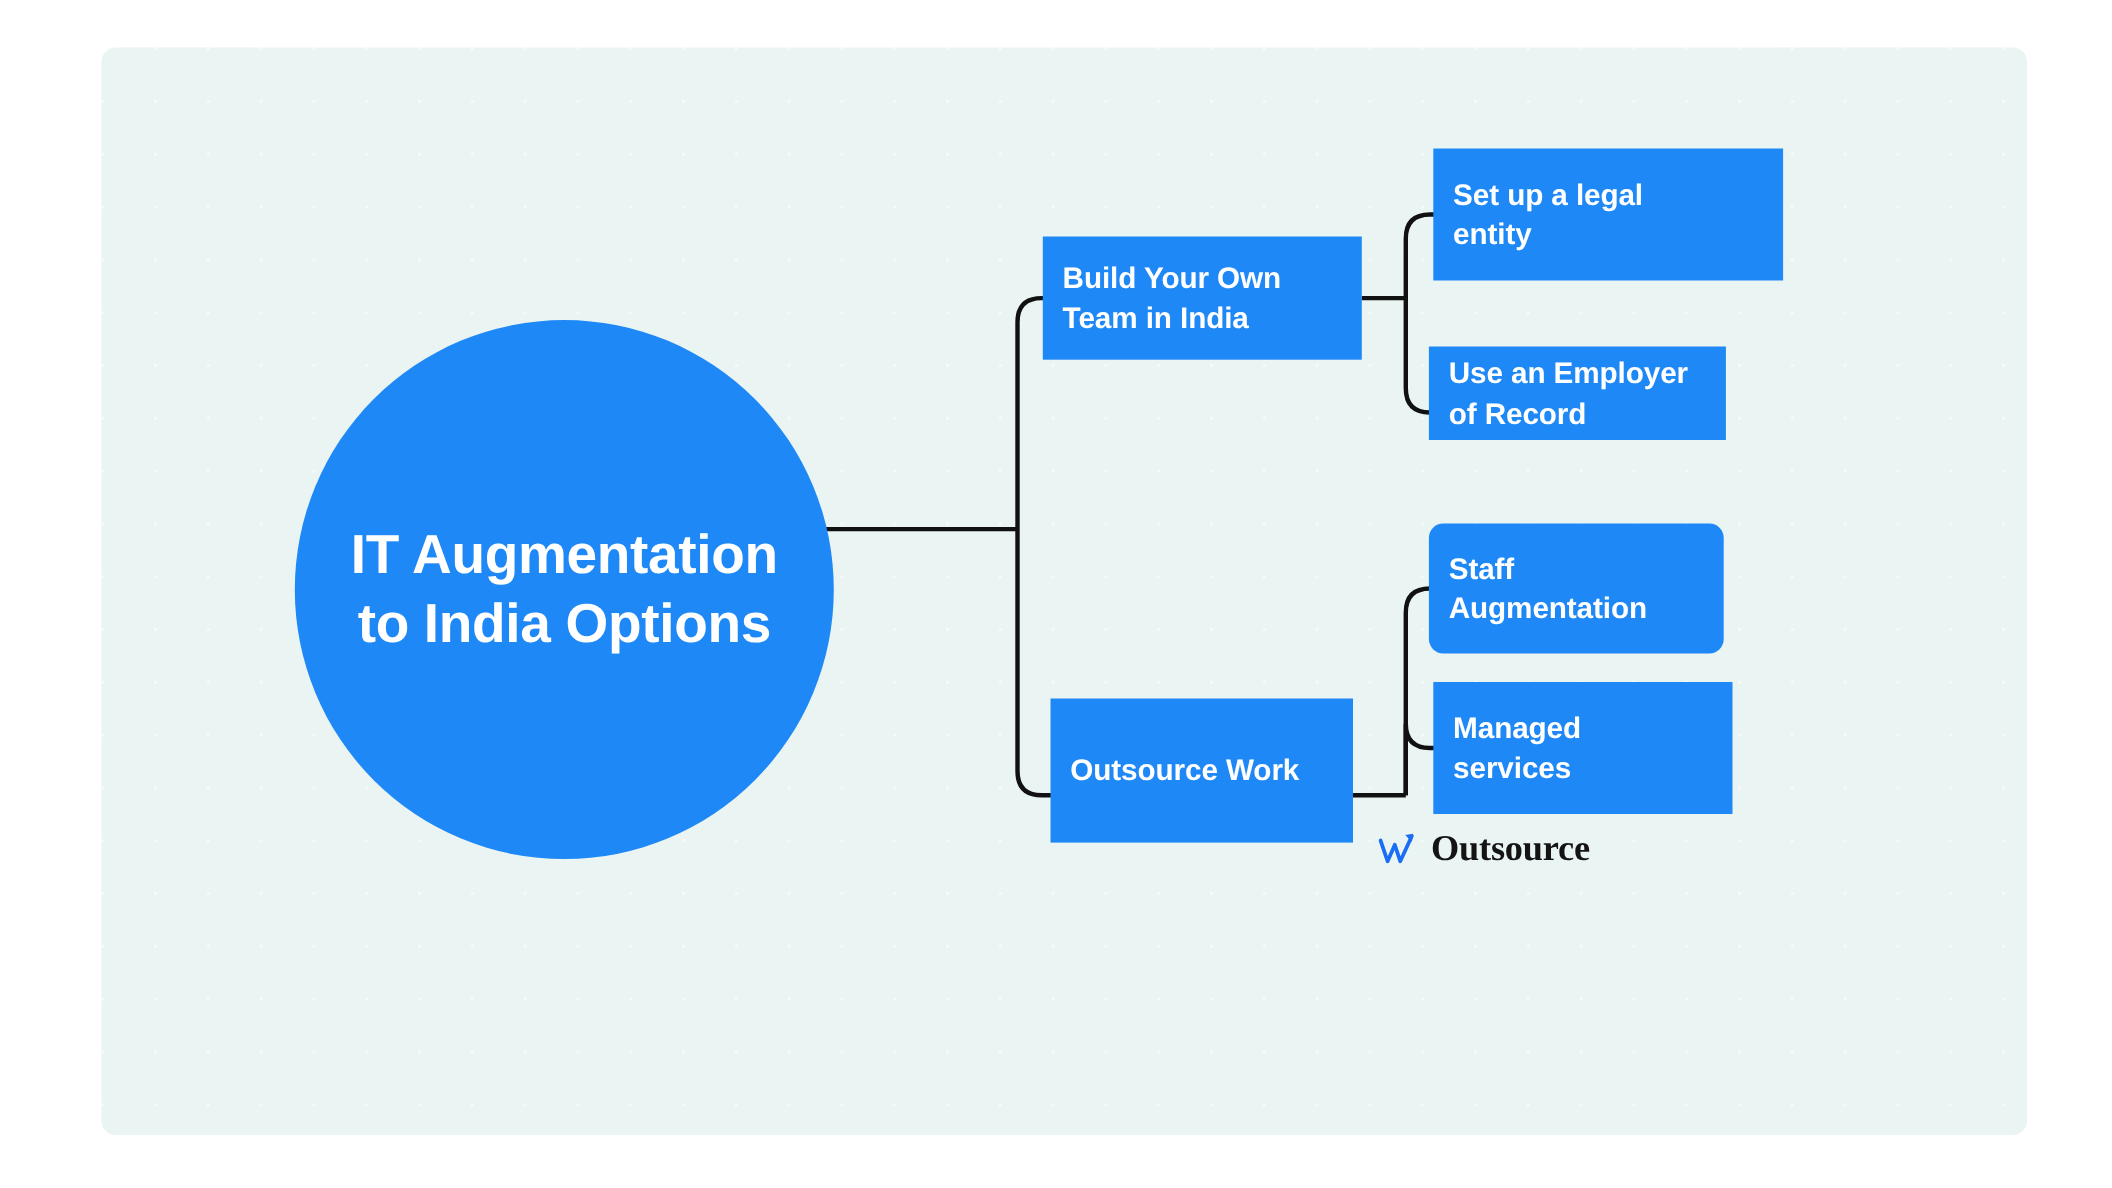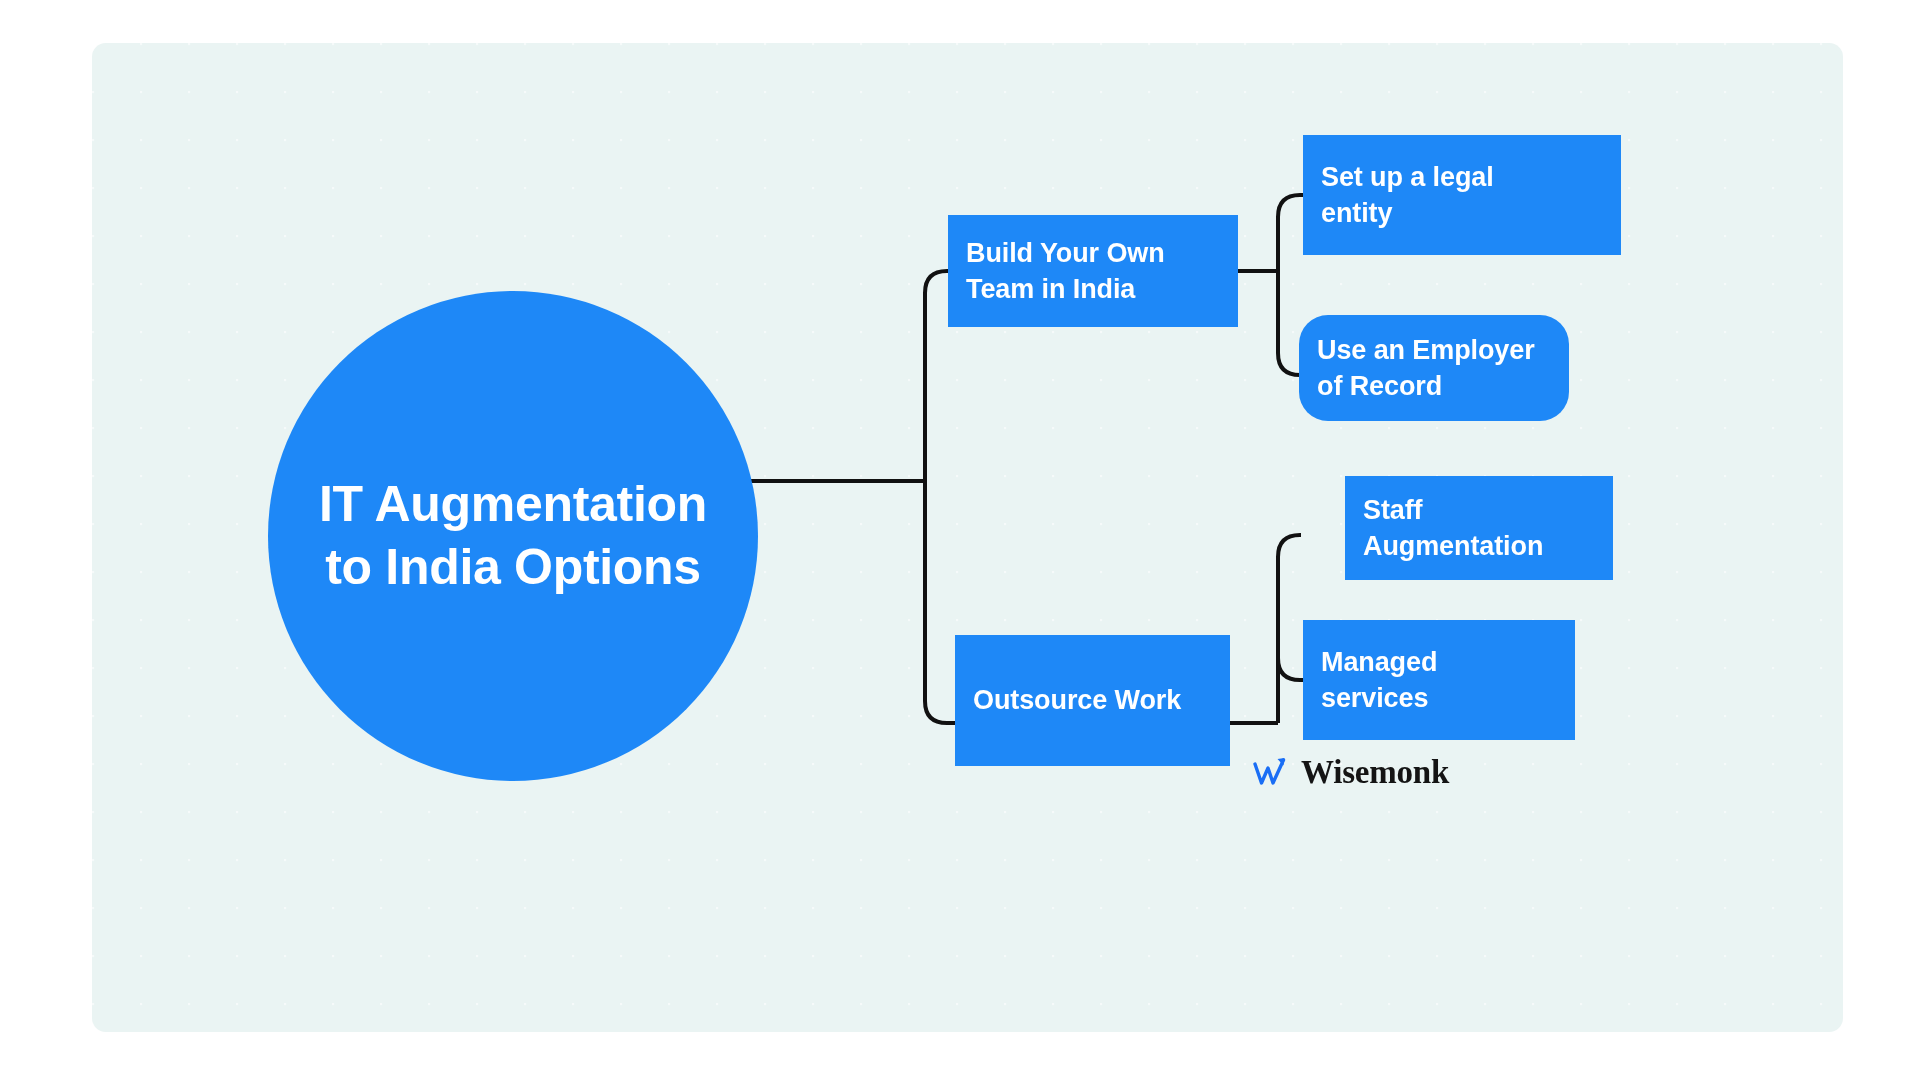--- a/index.html
+++ b/index.html
@@ -85,22 +85,22 @@
     line-height: 1.35;
     letter-spacing: -0.1px;
     white-space: pre-line;
   }
 
   
   #node-build-team   { left: 856px;  top: 172px; width: 290px; height: 112px; align-items: center; }
   #node-outsource    { left: 863px;  top: 592px; width: 275px; height: 131px; }
 
   #node-legal-entity { left: 1211px; top: 92px;  width: 318px; height: 120px; }
-  #node-eor          { left: 1207px; top: 272px; width: 270px; height: 106px; border-radius: 29px; }
-  #node-staff-aug    { left: 1253px; top: 433px; width: 268px; height: 104px; }
+  #node-eor          { left: 1207px; top: 272px; width: 270px; height: 85px; }
+  #node-staff-aug    { left: 1207px; top: 433px; width: 268px; height: 118px; border-radius: 13px; }
   #node-managed      { left: 1211px; top: 577px; width: 272px; height: 120px; }
 
   
   #brand-logo {
     position: absolute;
     left: 1161px;
     top: 712px;
     display: flex;
     align-items: center;
     gap: 10px;
@@ -176,17 +176,17 @@
     <div class="node-box" id="node-managed">
       <div class="node-label">Managed
 services</div>
     </div>
 
     <div id="brand-logo">
       <svg class="logo-mark" viewBox="0 0 38 34" aria-hidden="true">
         <path d="M2 9 L8.5 28 L15 13 L20 28 L30.5 5" fill="none" stroke="#1a6ef5" stroke-width="3.4" stroke-linejoin="round" stroke-linecap="round"></path>
         <path d="M24.5 4 L31.5 3 L30.5 10.5 Z" fill="#1a6ef5"></path>
       </svg>
-      <span class="logo-text">Wisemonk</span>
+      <span class="logo-text">Outsource</span>
     </div>
 
   </div>
 </div>
 
 </body></html>

